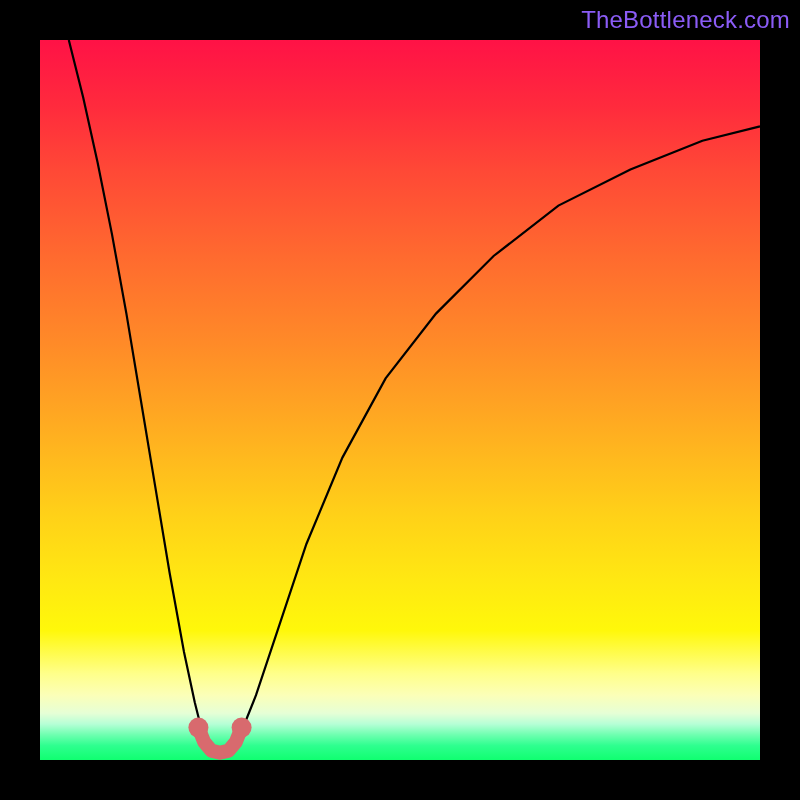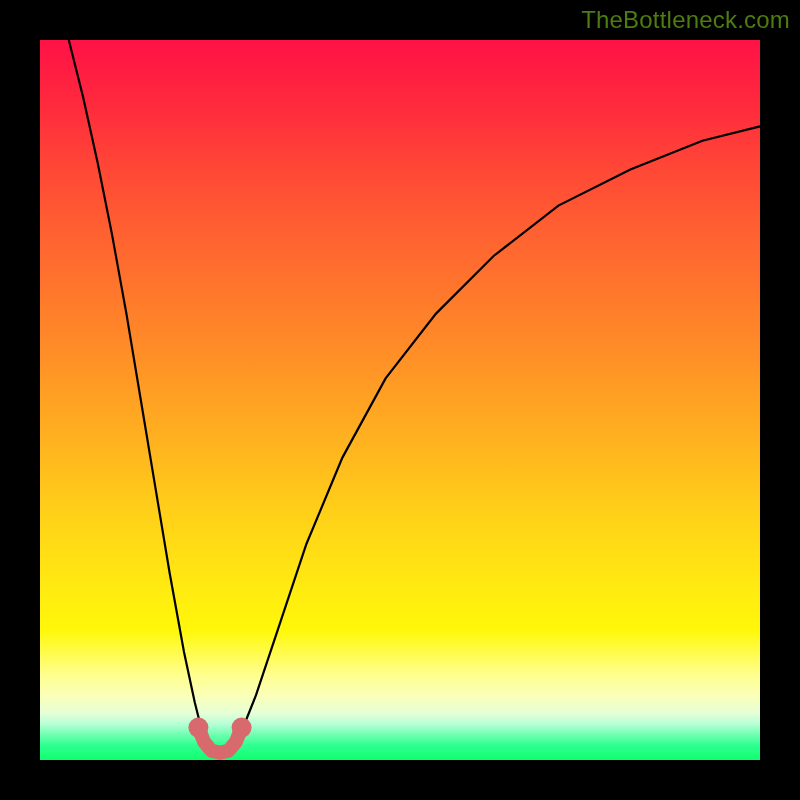--- a/index.html
+++ b/index.html
@@ -44,21 +44,21 @@
       #2eff8f 98%,
       #10ff70 100%
     );
   }
   .watermark {
     position: absolute;
     top: 6px;
     right: 10px;
     font-family: Arial, Helvetica, sans-serif;
     font-size: 24px;
-    color: #4d7c0f;
+    color: #8b5cf6;
     letter-spacing: 0.2px;
     user-select: none;
   }
   svg.curves {
     position: absolute;
     left: 0;
     top: 0;
     width: 720px;
     height: 720px;
     overflow: visible;

